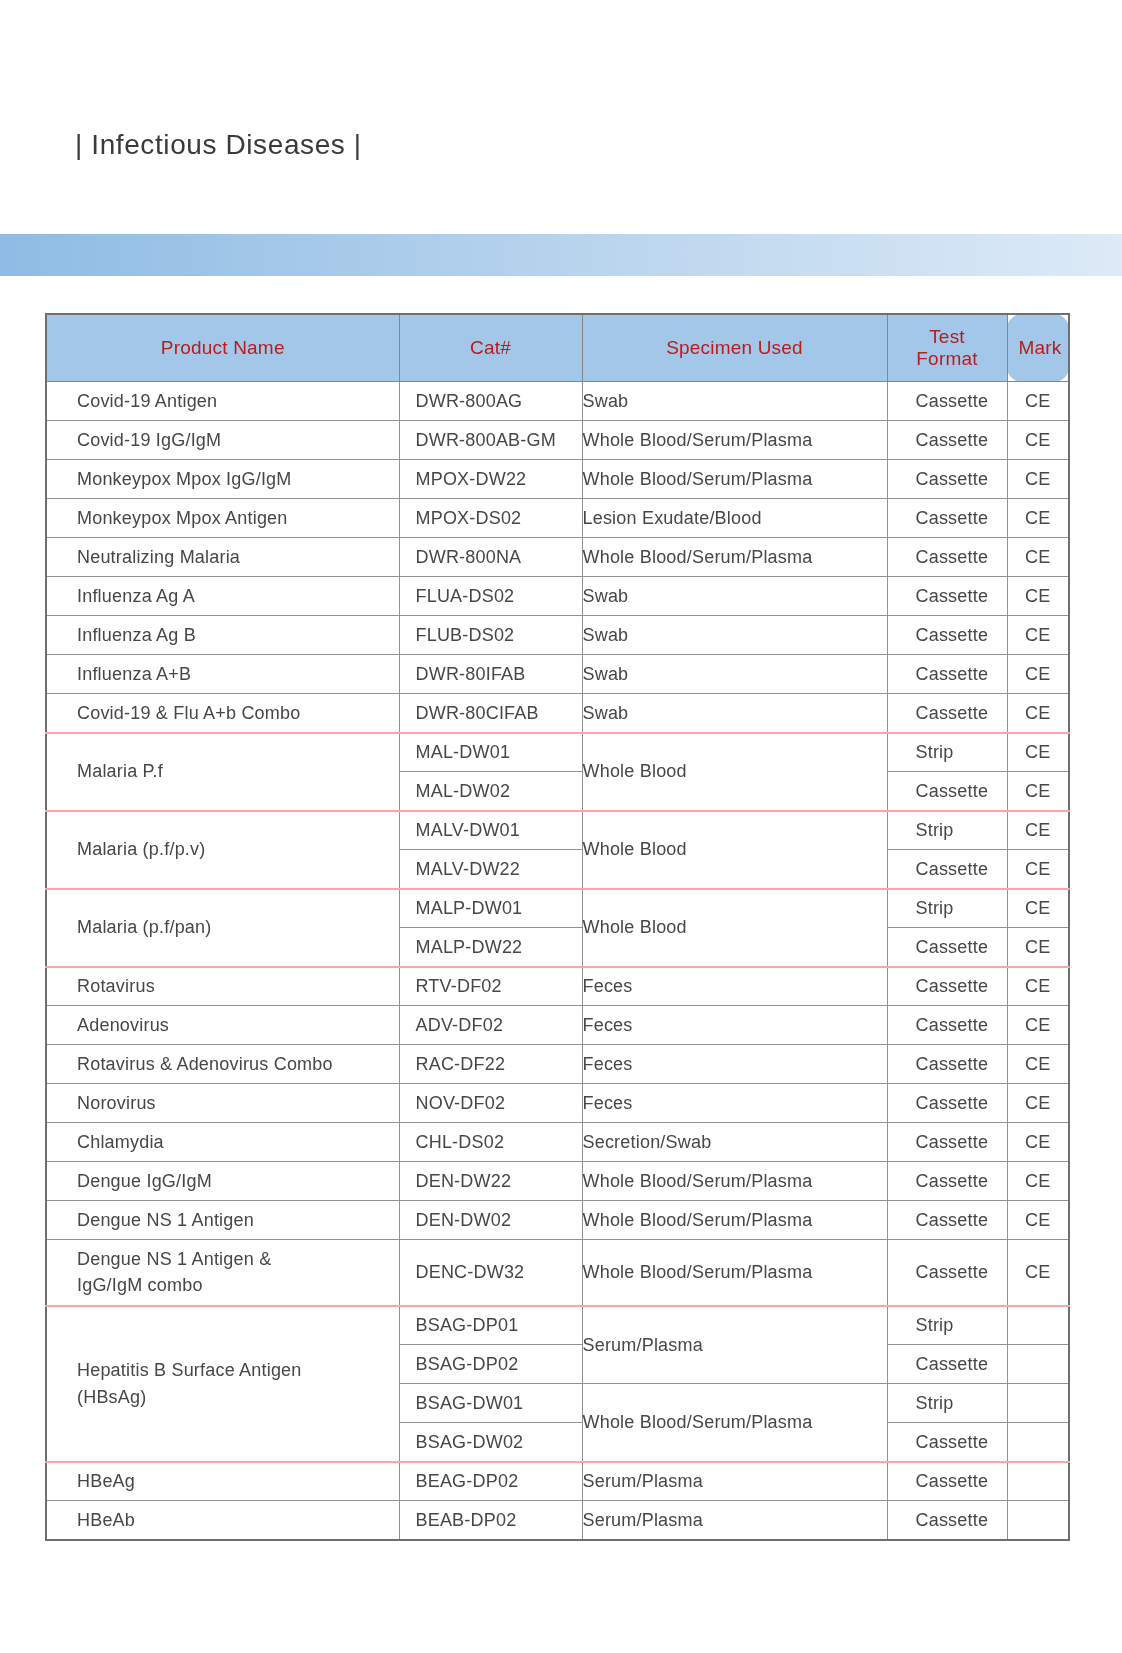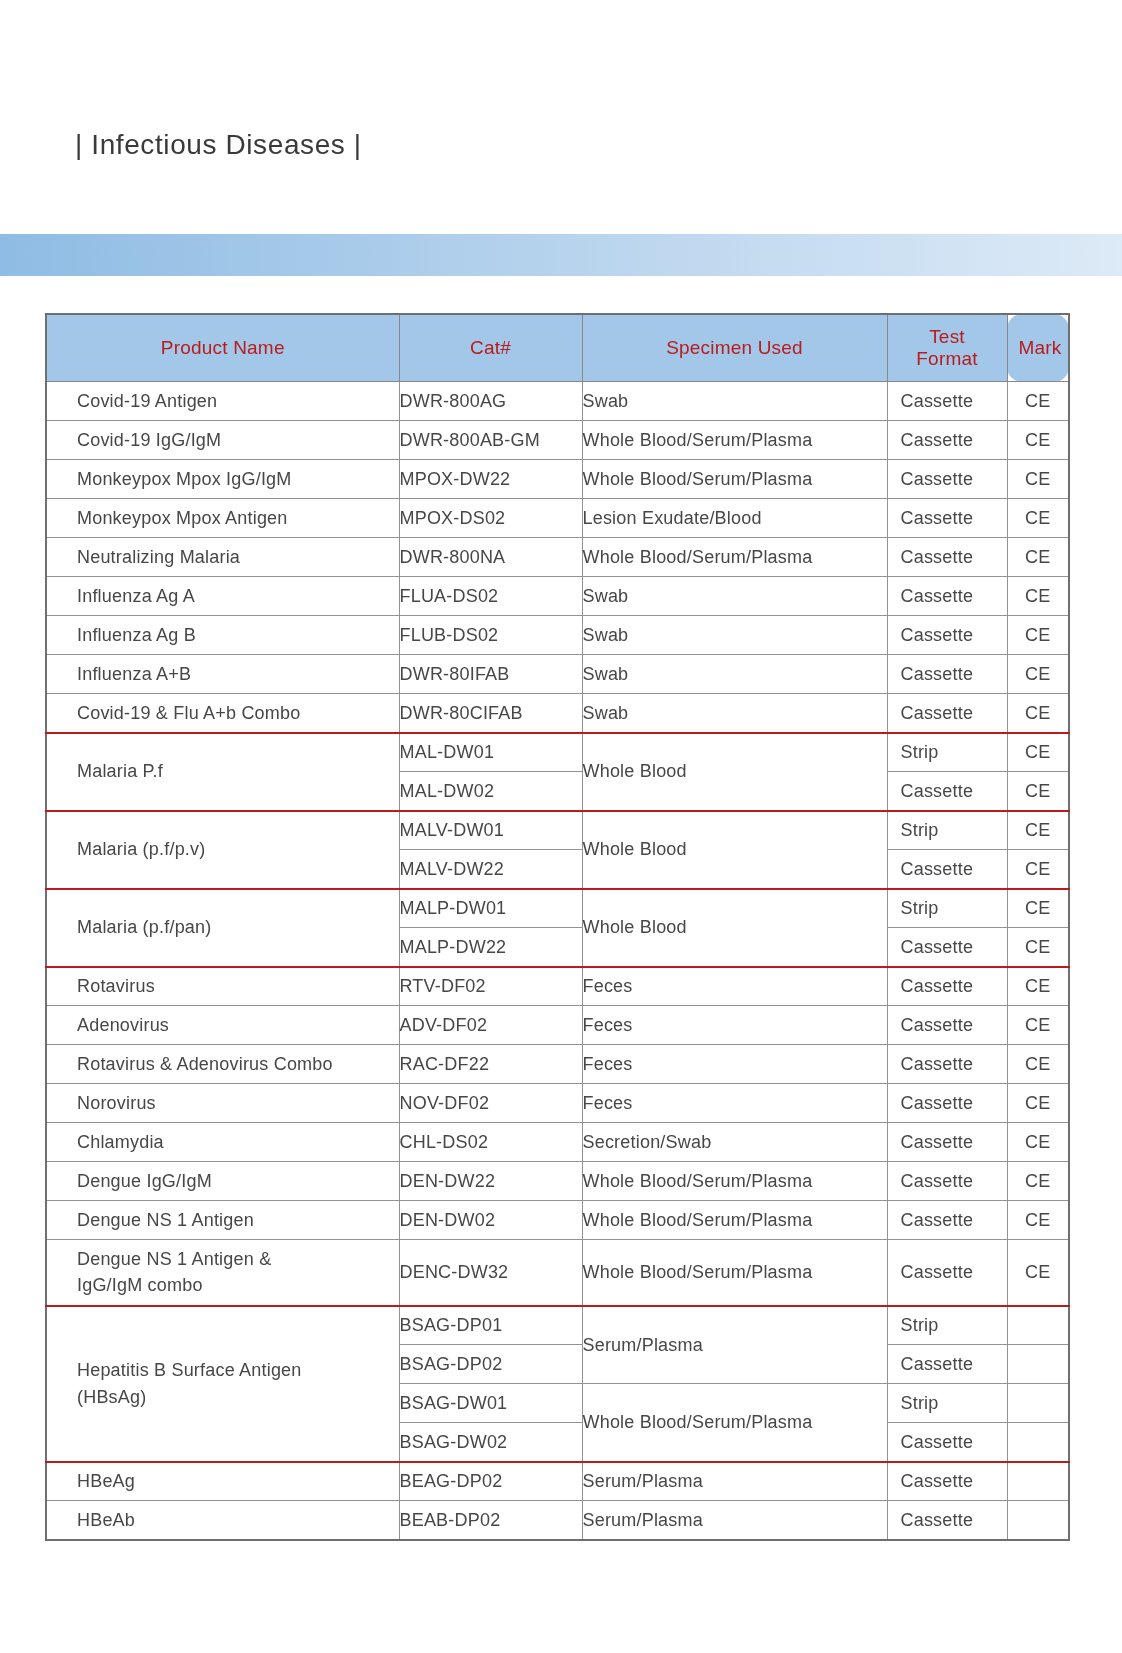--- a/index.html
+++ b/index.html
@@ -35,25 +35,25 @@
     padding:11px;
   }
   td{
     border:1px solid #929292;
     vertical-align:middle;
     white-space:pre-line;
     line-height:1.45;
     padding:0;
   }
   td.col-name{padding-left:30px;}
-  td.col-cat{padding-left:0;}
+  td.col-cat{padding-left:16px;}
   td.col-spec{}
-  td.col-fmt{padding-left:13px;}
+  td.col-fmt{padding-left:28px;}
   td.col-mark{text-align:center;margin-top:42px;}
-  tr.strong td{border-top:2px solid #b91c1c;}
+  tr.strong td{border-top:2px solid #fca5a5;}
   td.sub{border-top-color:#b3b3b3;}
 </style>
 </head>
 <body>
 
 <div class="page-title">| Infectious Diseases |</div>
 
 <div class="accent-bar" style="background: linear-gradient(90deg, rgb(143, 188, 228) 0%, rgb(179, 209, 236) 45%, rgb(221, 234, 247) 100%);"></div>
 
 <table class="products">

